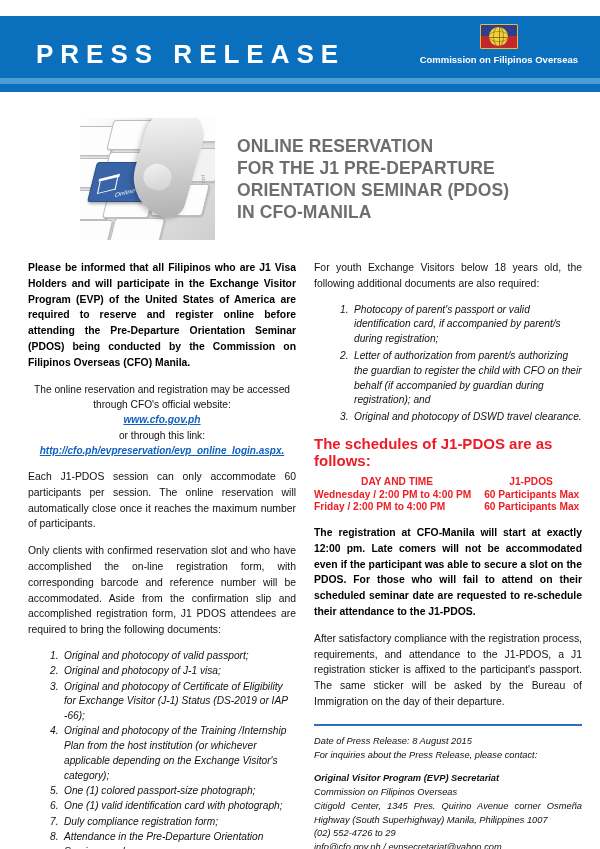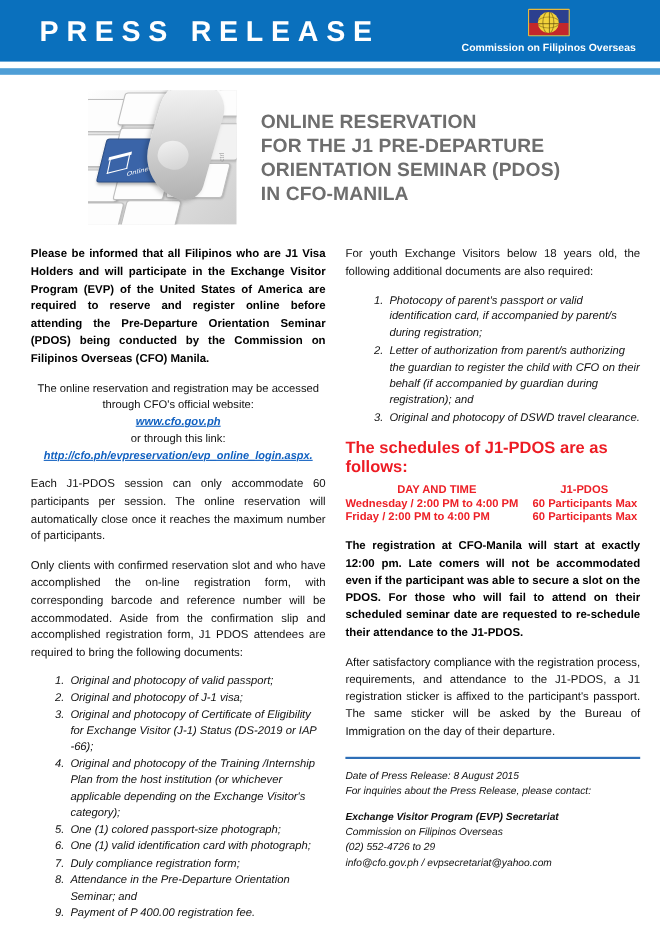--- a/index.html
+++ b/index.html
@@ -10,24 +10,25 @@
     background: #ffffff;
     font-family: "Liberation Sans", sans-serif;
     overflow: hidden;
     position: relative;
   }
 
   
   .banner {
     position: relative;
     width: 600px;
-    height: 56px;
+    height: 76px;
     background: #0a70bd;
     display: flex;
     align-items: center;
+    margin-top: 16px;
   }
   .banner-strip {
     position: absolute;
     left: 0;
     top: 62px;
     width: 600px;
     height: 6px;
     background: #4e9ed6;
   }
   .press-release-title {
@@ -425,19 +426,20 @@
     <p class="body-bold" style="margin-top:12px;">The registration at CFO-Manila will start at exactly 12:00 pm. Late comers will not be accommodated even if the participant was able to secure a slot on the PDOS. For those who will fail to attend on their scheduled seminar date are requested to re-schedule their attendance to the J1-PDOS.</p>
 
     <p class="body">After satisfactory compliance with the registration process, requirements, and attendance to the J1-PDOS, a J1 registration sticker is affixed to the participant's passport. The same sticker will be asked by the Bureau of Immigration on the day of their departure.</p>
 
     <hr class="divider">
 
     <div class="footer-text">
       <div>Date of Press Release: 8 August 2015</div>
       <div>For inquiries about the Press Release, please contact:</div>
       <div class="footer-gap"></div>
-      <div class="strong">Exchange Visitor Program (EVP) Secretariat</div>
+      <div class="strong">Original Visitor Program (EVP) Secretariat</div>
       <div>Commission on Filipinos Overseas</div>
+      <div class="addr">Citigold Center, 1345 Pres. Quirino Avenue corner Osmeña Highway (South Superhighway)  Manila, Philippines 1007</div>
       <div>(02) 552-4726 to 29</div>
       <div>info@cfo.gov.ph / evpsecretariat@yahoo.com</div>
     </div>
   </div>
 </div>
 
 </body></html>

